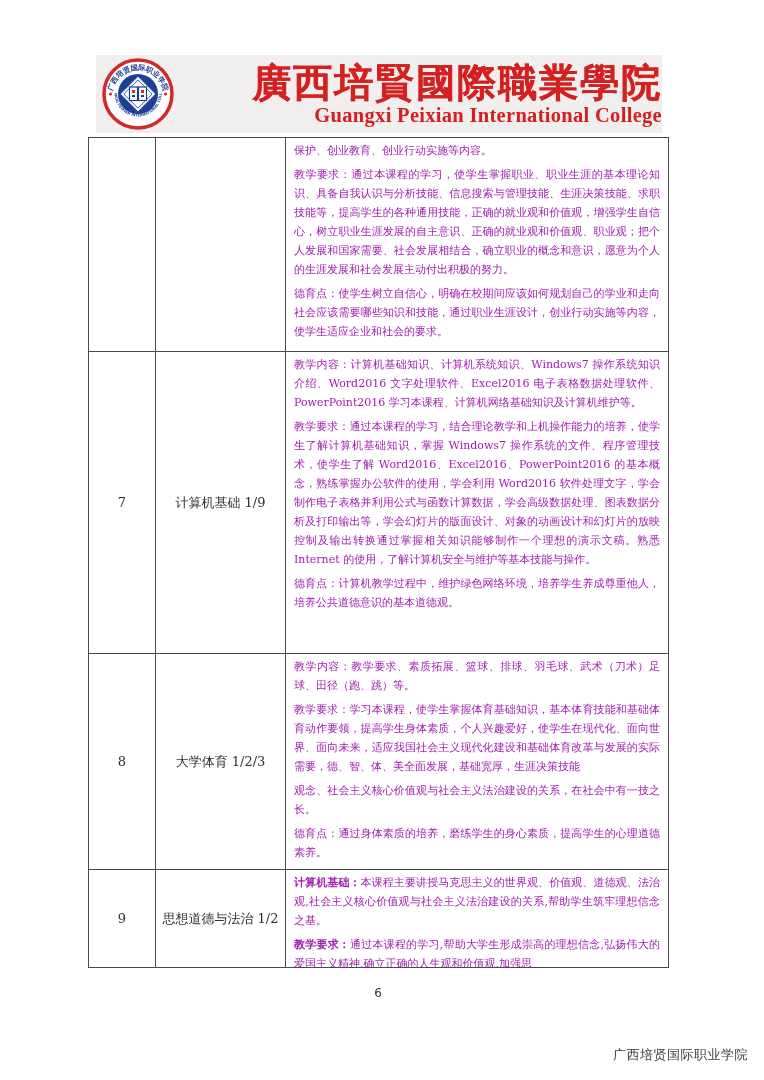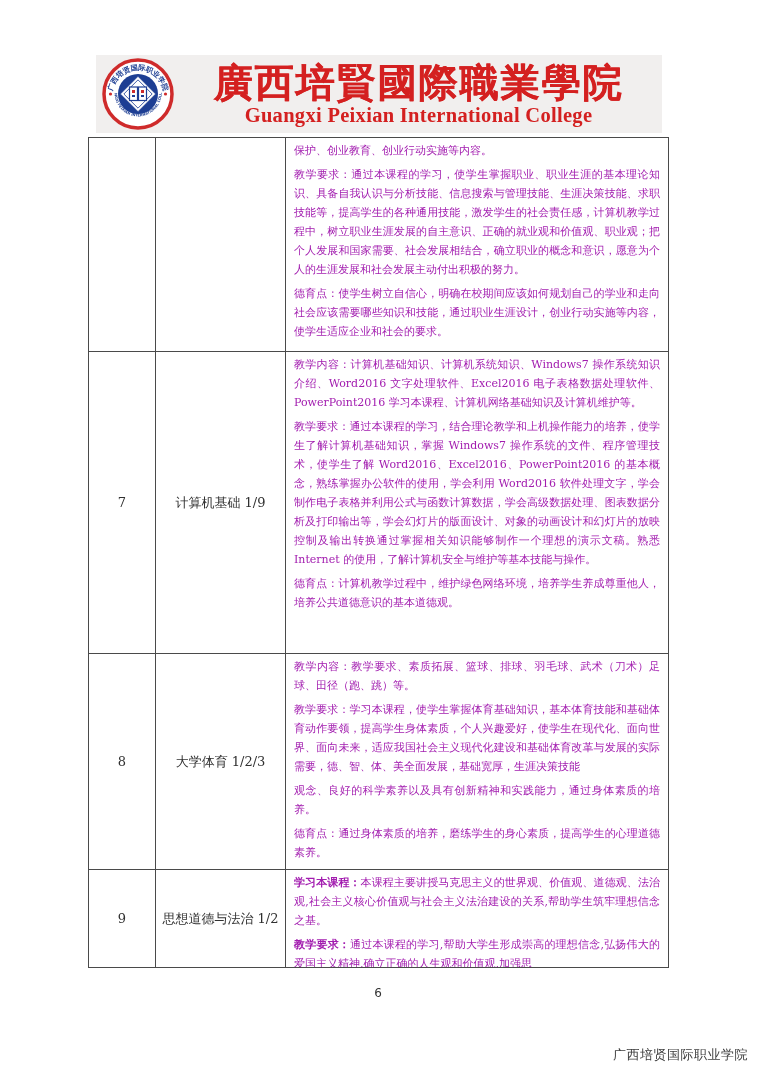--- a/index.html
+++ b/index.html
@@ -8,21 +8,21 @@
     font-family:"DejaVu Serif","Liberation Serif",serif;
     color:#303030;overflow:hidden;
   }
   
   .banner{
     position:absolute;left:96px;top:55px;width:566px;height:78px;
     background:#f1efee;display:flex;align-items:center;
   }
   .logo{flex:0 0 auto;margin-left:5px;}
   .titles{
-    flex:1 1 auto;display:flex;flex-direction:column;align-items:center;
+    flex:1 1 auto;display:flex;flex-direction:column;align-items:flex-end;
     justify-content:center;margin-top:2px;
   }
   .title-zh{
     color:#d42020;font-weight:bold;font-size:39px;line-height:1.02;
     letter-spacing:2px;white-space:nowrap;
     font-family:"Liberation Serif","DejaVu Serif",serif;
     text-shadow:0.5px 0 0 #d42020;
   }
   .title-en{
     color:#d42020;font-weight:bold;font-size:20.5px;line-height:1.1;
@@ -108,21 +108,21 @@
       <col style="width:130px">
       <col style="width:383px">
     </colgroup>
     <tbody>
         <tr class="row-0">
           <td class="num-cell"></td>
           <td class="course-cell"></td>
           <td class="desc-cell">
             <div class="cellbox">
               <p>保护、创业教育、创业行动实施等内容。</p>
-              <p>教学要求：通过本课程的学习，使学生掌握职业、职业生涯的基本理论知识、具备自我认识与分析技能、信息搜索与管理技能、生涯决策技能、求职技能等，提高学生的各种通用技能，激发学生的社会责任感，计算机教学过程中，树立职业生涯发展的自主意识、正确的就业观和价值观、职业观；把个人发展和国家需要、社会发展相结合，确立职业的概念和意识，愿意为个人的生涯发展和社会发展主动付出积极的努力。</p>
+              <p>教学要求：通过本课程的学习，使学生掌握职业、职业生涯的基本理论知识、具备自我认识与分析技能、信息搜索与管理技能、生涯决策技能、求职技能等，提高学生的各种通用技能，正确的就业观和价值观，增强学生自信心，树立职业生涯发展的自主意识、正确的就业观和价值观、职业观；把个人发展和国家需要、社会发展相结合，确立职业的概念和意识，愿意为个人的生涯发展和社会发展主动付出积极的努力。</p>
               <p>德育点：使学生树立自信心，明确在校期间应该如何规划自己的学业和走向社会应该需要哪些知识和技能，通过职业生涯设计，创业行动实施等内容，使学生适应企业和社会的要求。</p>
             </div>
           </td>
         </tr>
         <tr class="row-1">
           <td class="num-cell">7</td>
           <td class="course-cell">计算机基础 1/9</td>
           <td class="desc-cell">
             <div class="cellbox">
               <p>教学内容：计算机基础知识、计算机系统知识、Windows7 操作系统知识介绍、Word2016 文字处理软件、Excel2016 电子表格数据处理软件、PowerPoint2016 学习本课程、计算机网络基础知识及计算机维护等。</p>
@@ -131,31 +131,31 @@
             </div>
           </td>
         </tr>
         <tr class="row-2">
           <td class="num-cell">8</td>
           <td class="course-cell">大学体育 1/2/3</td>
           <td class="desc-cell">
             <div class="cellbox">
               <p>教学内容：教学要求、素质拓展、篮球、排球、羽毛球、武术（刀术）足球、田径（跑、跳）等。</p>
               <p>教学要求：学习本课程，使学生掌握体育基础知识，基本体育技能和基础体育动作要领，提高学生身体素质，个人兴趣爱好，使学生在现代化、面向世界、面向未来，适应我国社会主义现代化建设和基础体育改革与发展的实际需要，德、智、体、美全面发展，基础宽厚，生涯决策技能</p>
-              <p>观念、良好的科学素养以及具有创新精神和实践能力，通过身体素质的培养。</p>
+              <p>观念、社会主义核心价值观与社会主义法治建设的关系，在社会中有一技之长。</p>
               <p>德育点：通过身体素质的培养，磨练学生的身心素质，提高学生的心理道德素养。</p>
             </div>
           </td>
         </tr>
         <tr class="row-3">
           <td class="num-cell">9</td>
           <td class="course-cell">思想道德与法治 1/2</td>
           <td class="desc-cell">
             <div class="cellbox">
-              <p><b>学习本课程：</b>本课程主要讲授马克思主义的世界观、价值观、道德观、法治观,社会主义核心价值观与社会主义法治建设的关系,帮助学生筑牢理想信念之基。</p>
+              <p><b>计算机基础：</b>本课程主要讲授马克思主义的世界观、价值观、道德观、法治观,社会主义核心价值观与社会主义法治建设的关系,帮助学生筑牢理想信念之基。</p>
               <p><b>教学要求：</b>通过本课程的学习,帮助大学生形成崇高的理想信念,弘扬伟大的爱国主义精神,确立正确的人生观和价值观,加强思</p>
             </div>
           </td>
         </tr>
       </tbody>
   </table>
 
   <div class="page-number">6</div>
   <div class="footer-watermark">广西培贤国际职业学院</div>
 </div>

